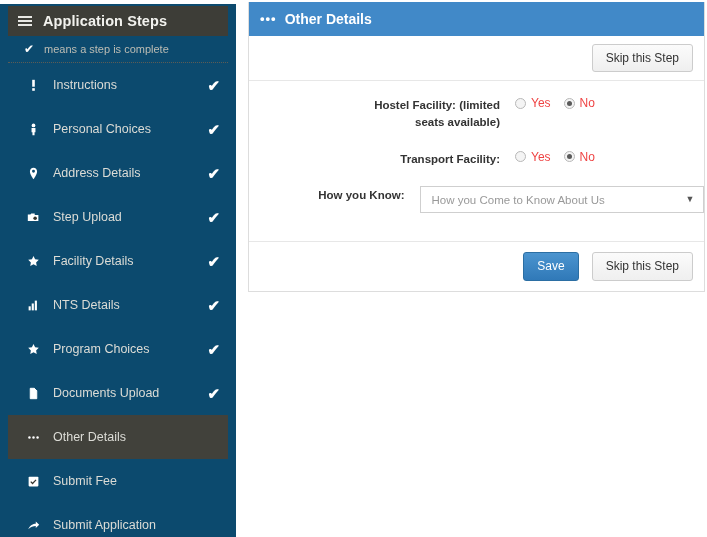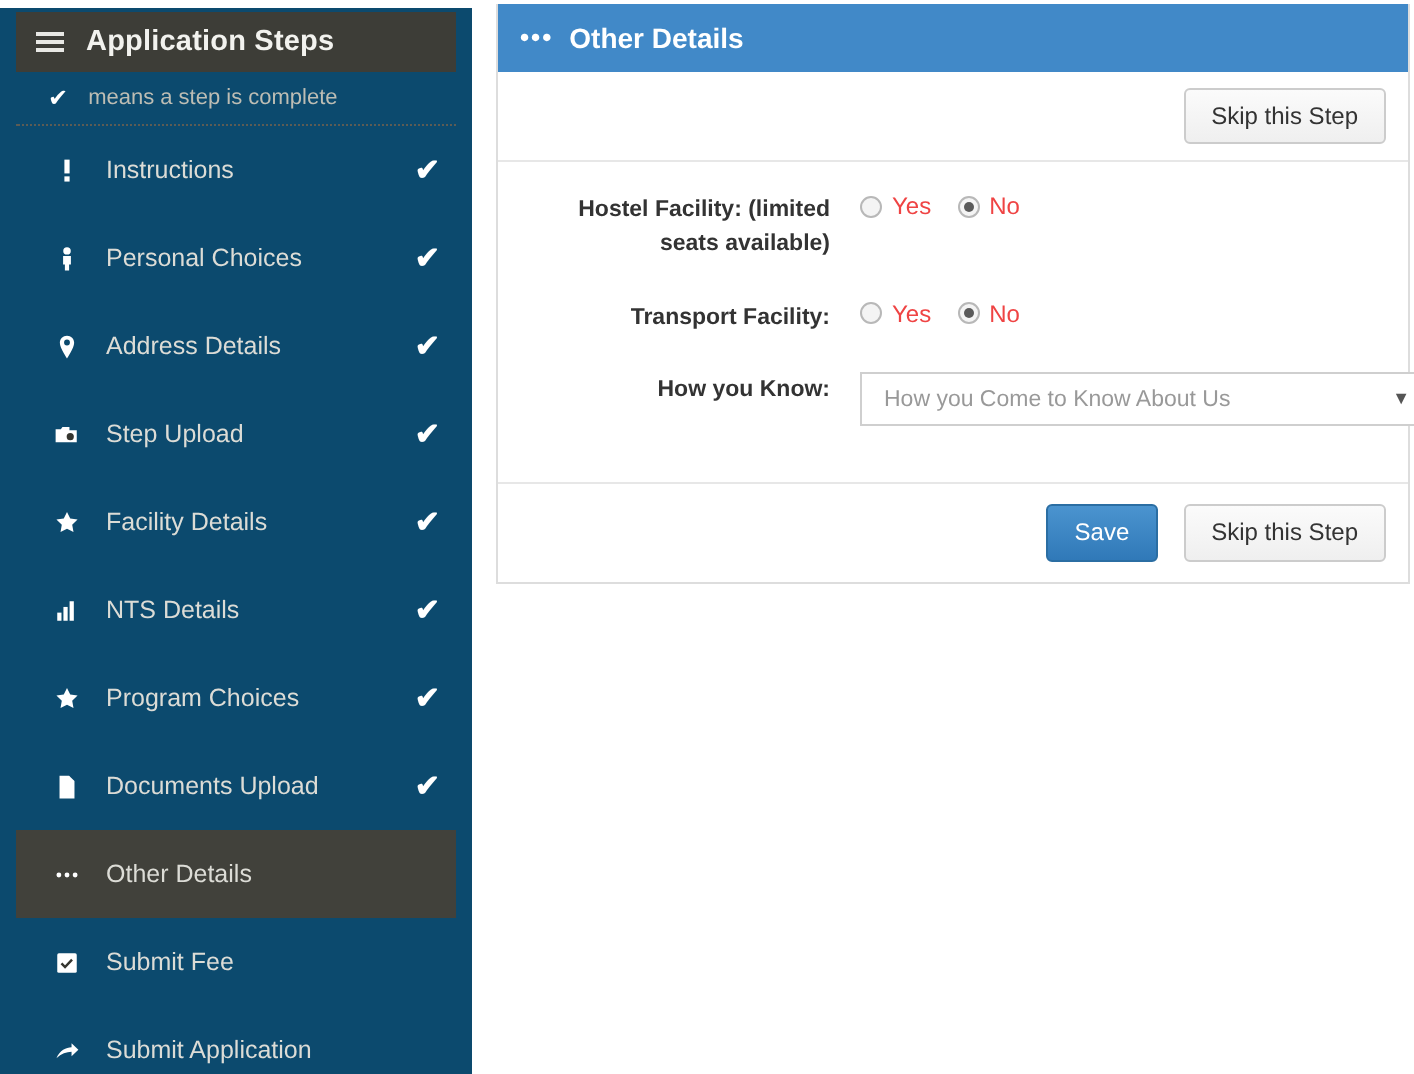--- a/index.html
+++ b/index.html
@@ -176,20 +176,21 @@
     color: #ffffff;
   }
 
   #panel-body {
     padding: 14px 11px 10px 11px;
   }
   .form-row {
     display: flex;
     align-items: flex-start;
     margin-bottom: 18px;
+    justify-content: center;
   }
   .form-label {
     width: 155px;
     flex: none;
     text-align: right;
     font-size: 11.5px;
     font-weight: bold;
     color: #333333;
     line-height: 1.45;
     padding-top: 2px;

